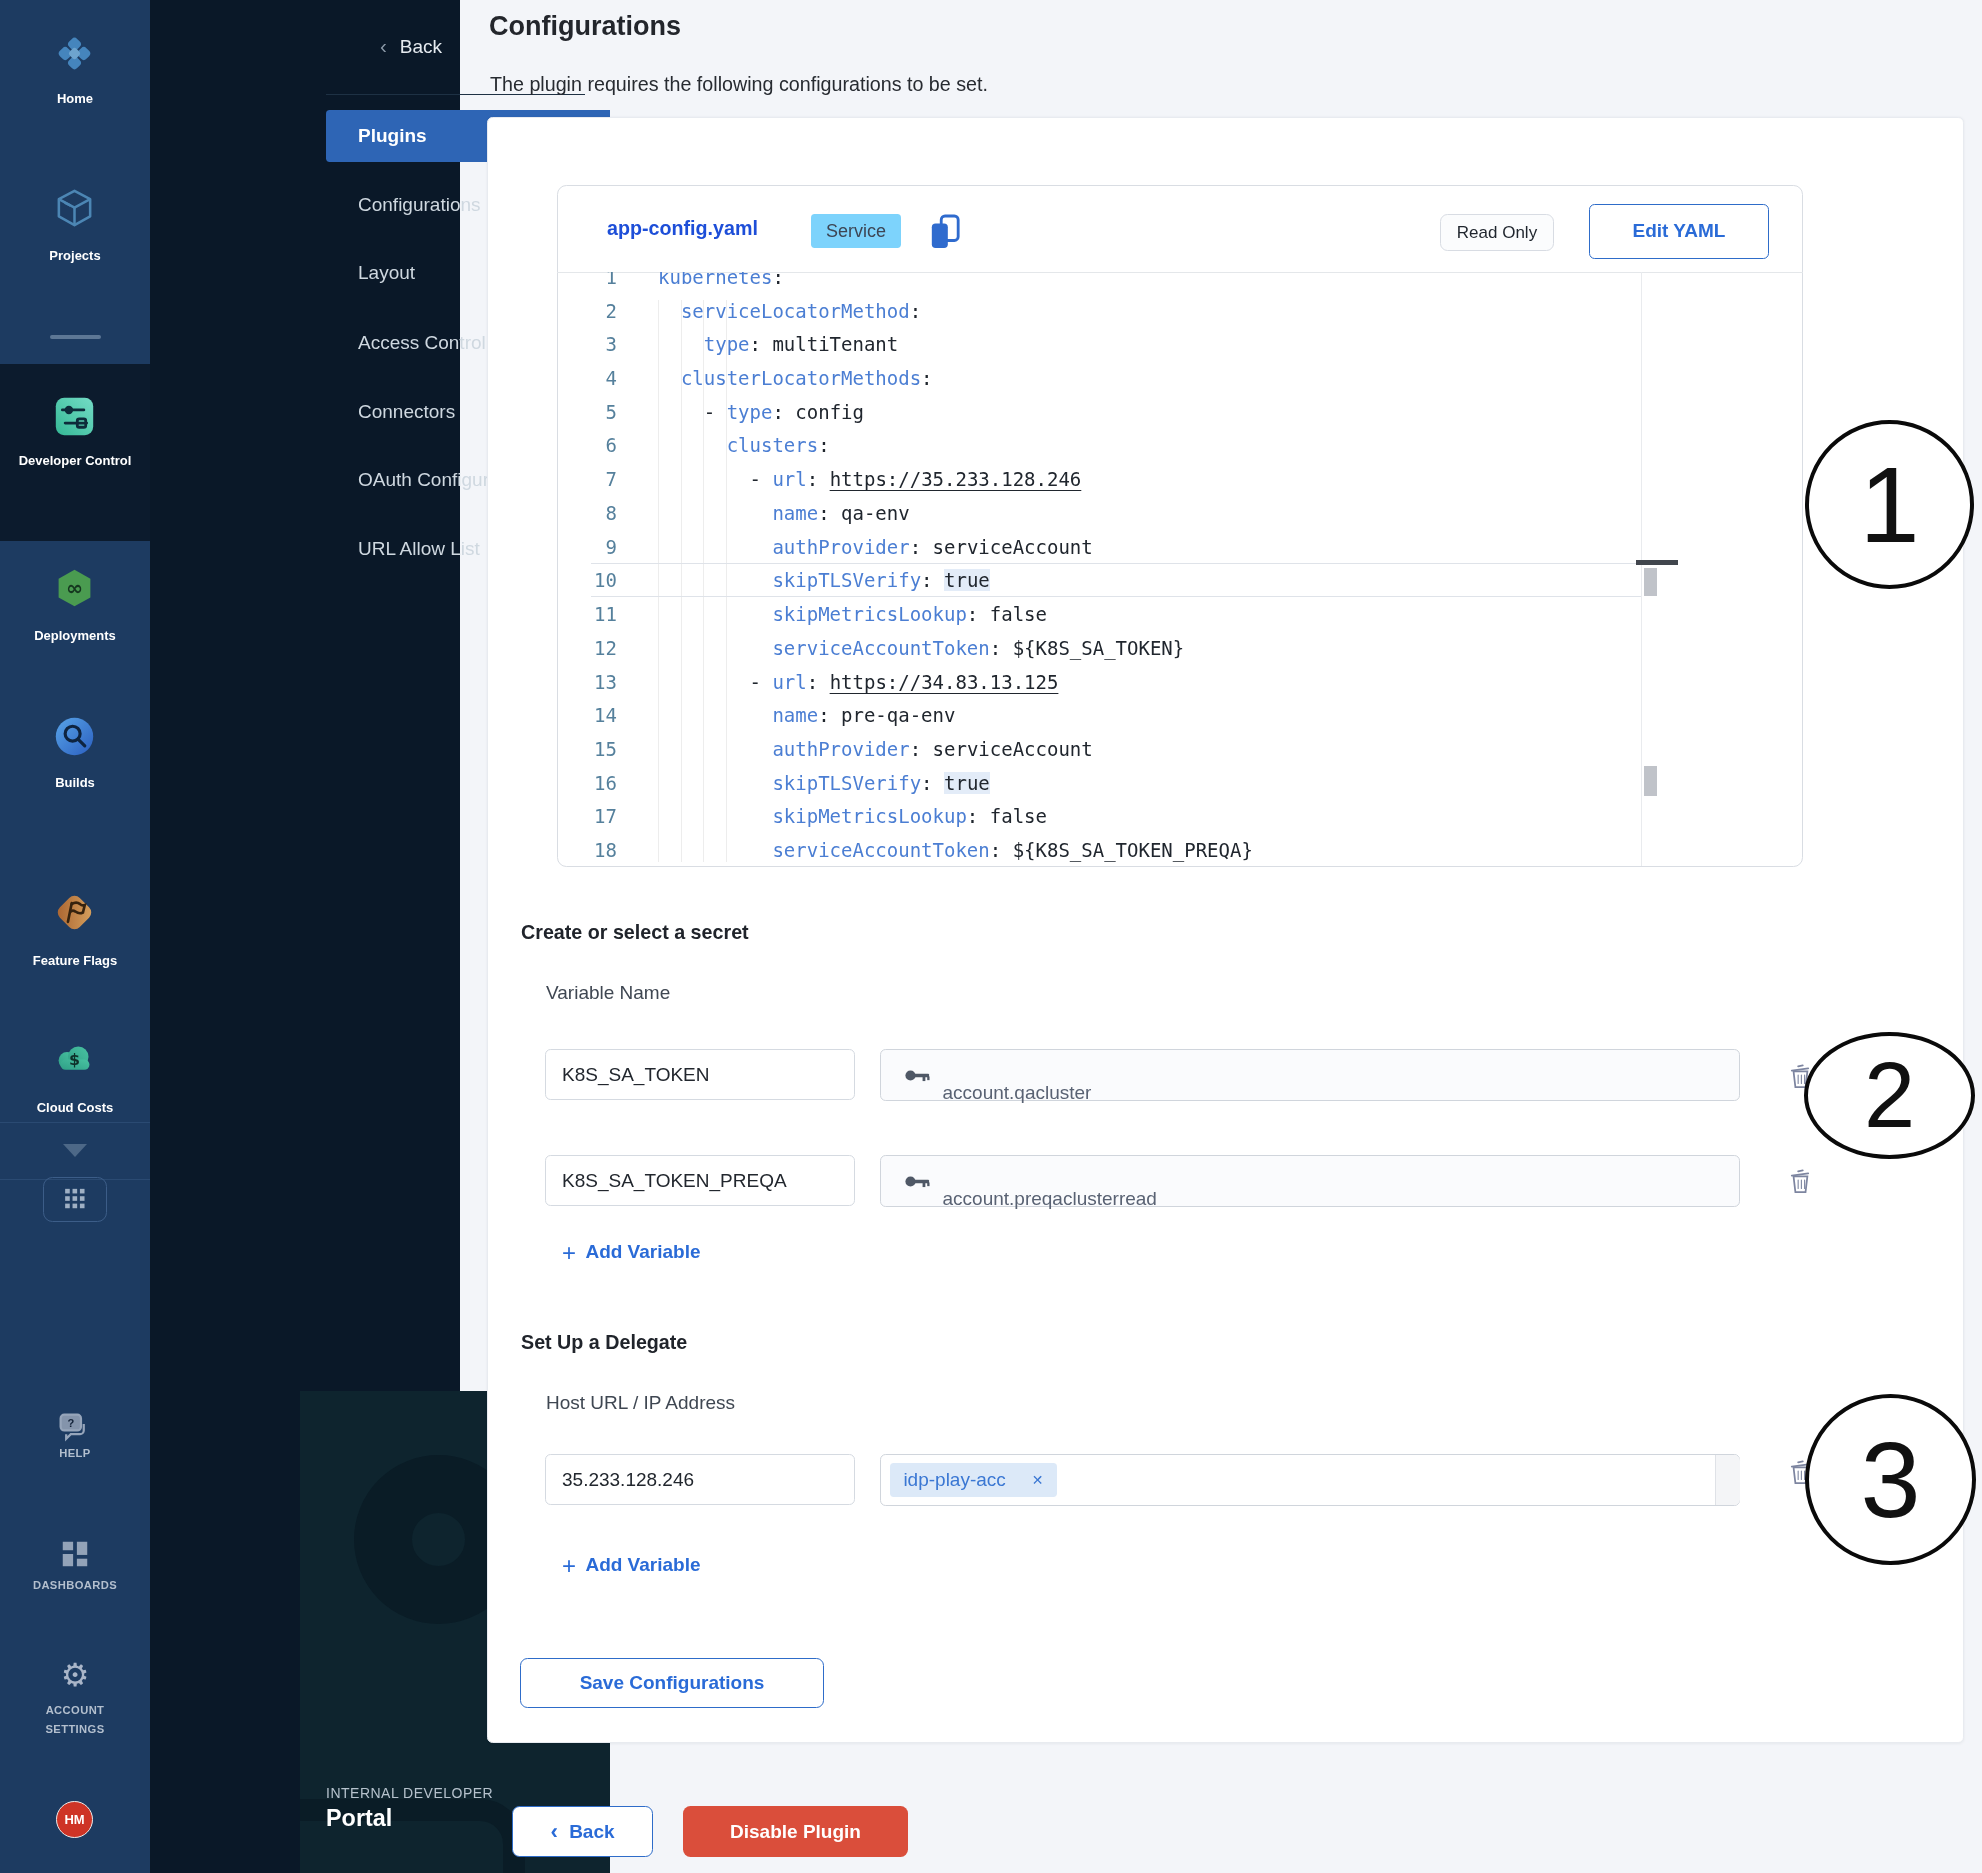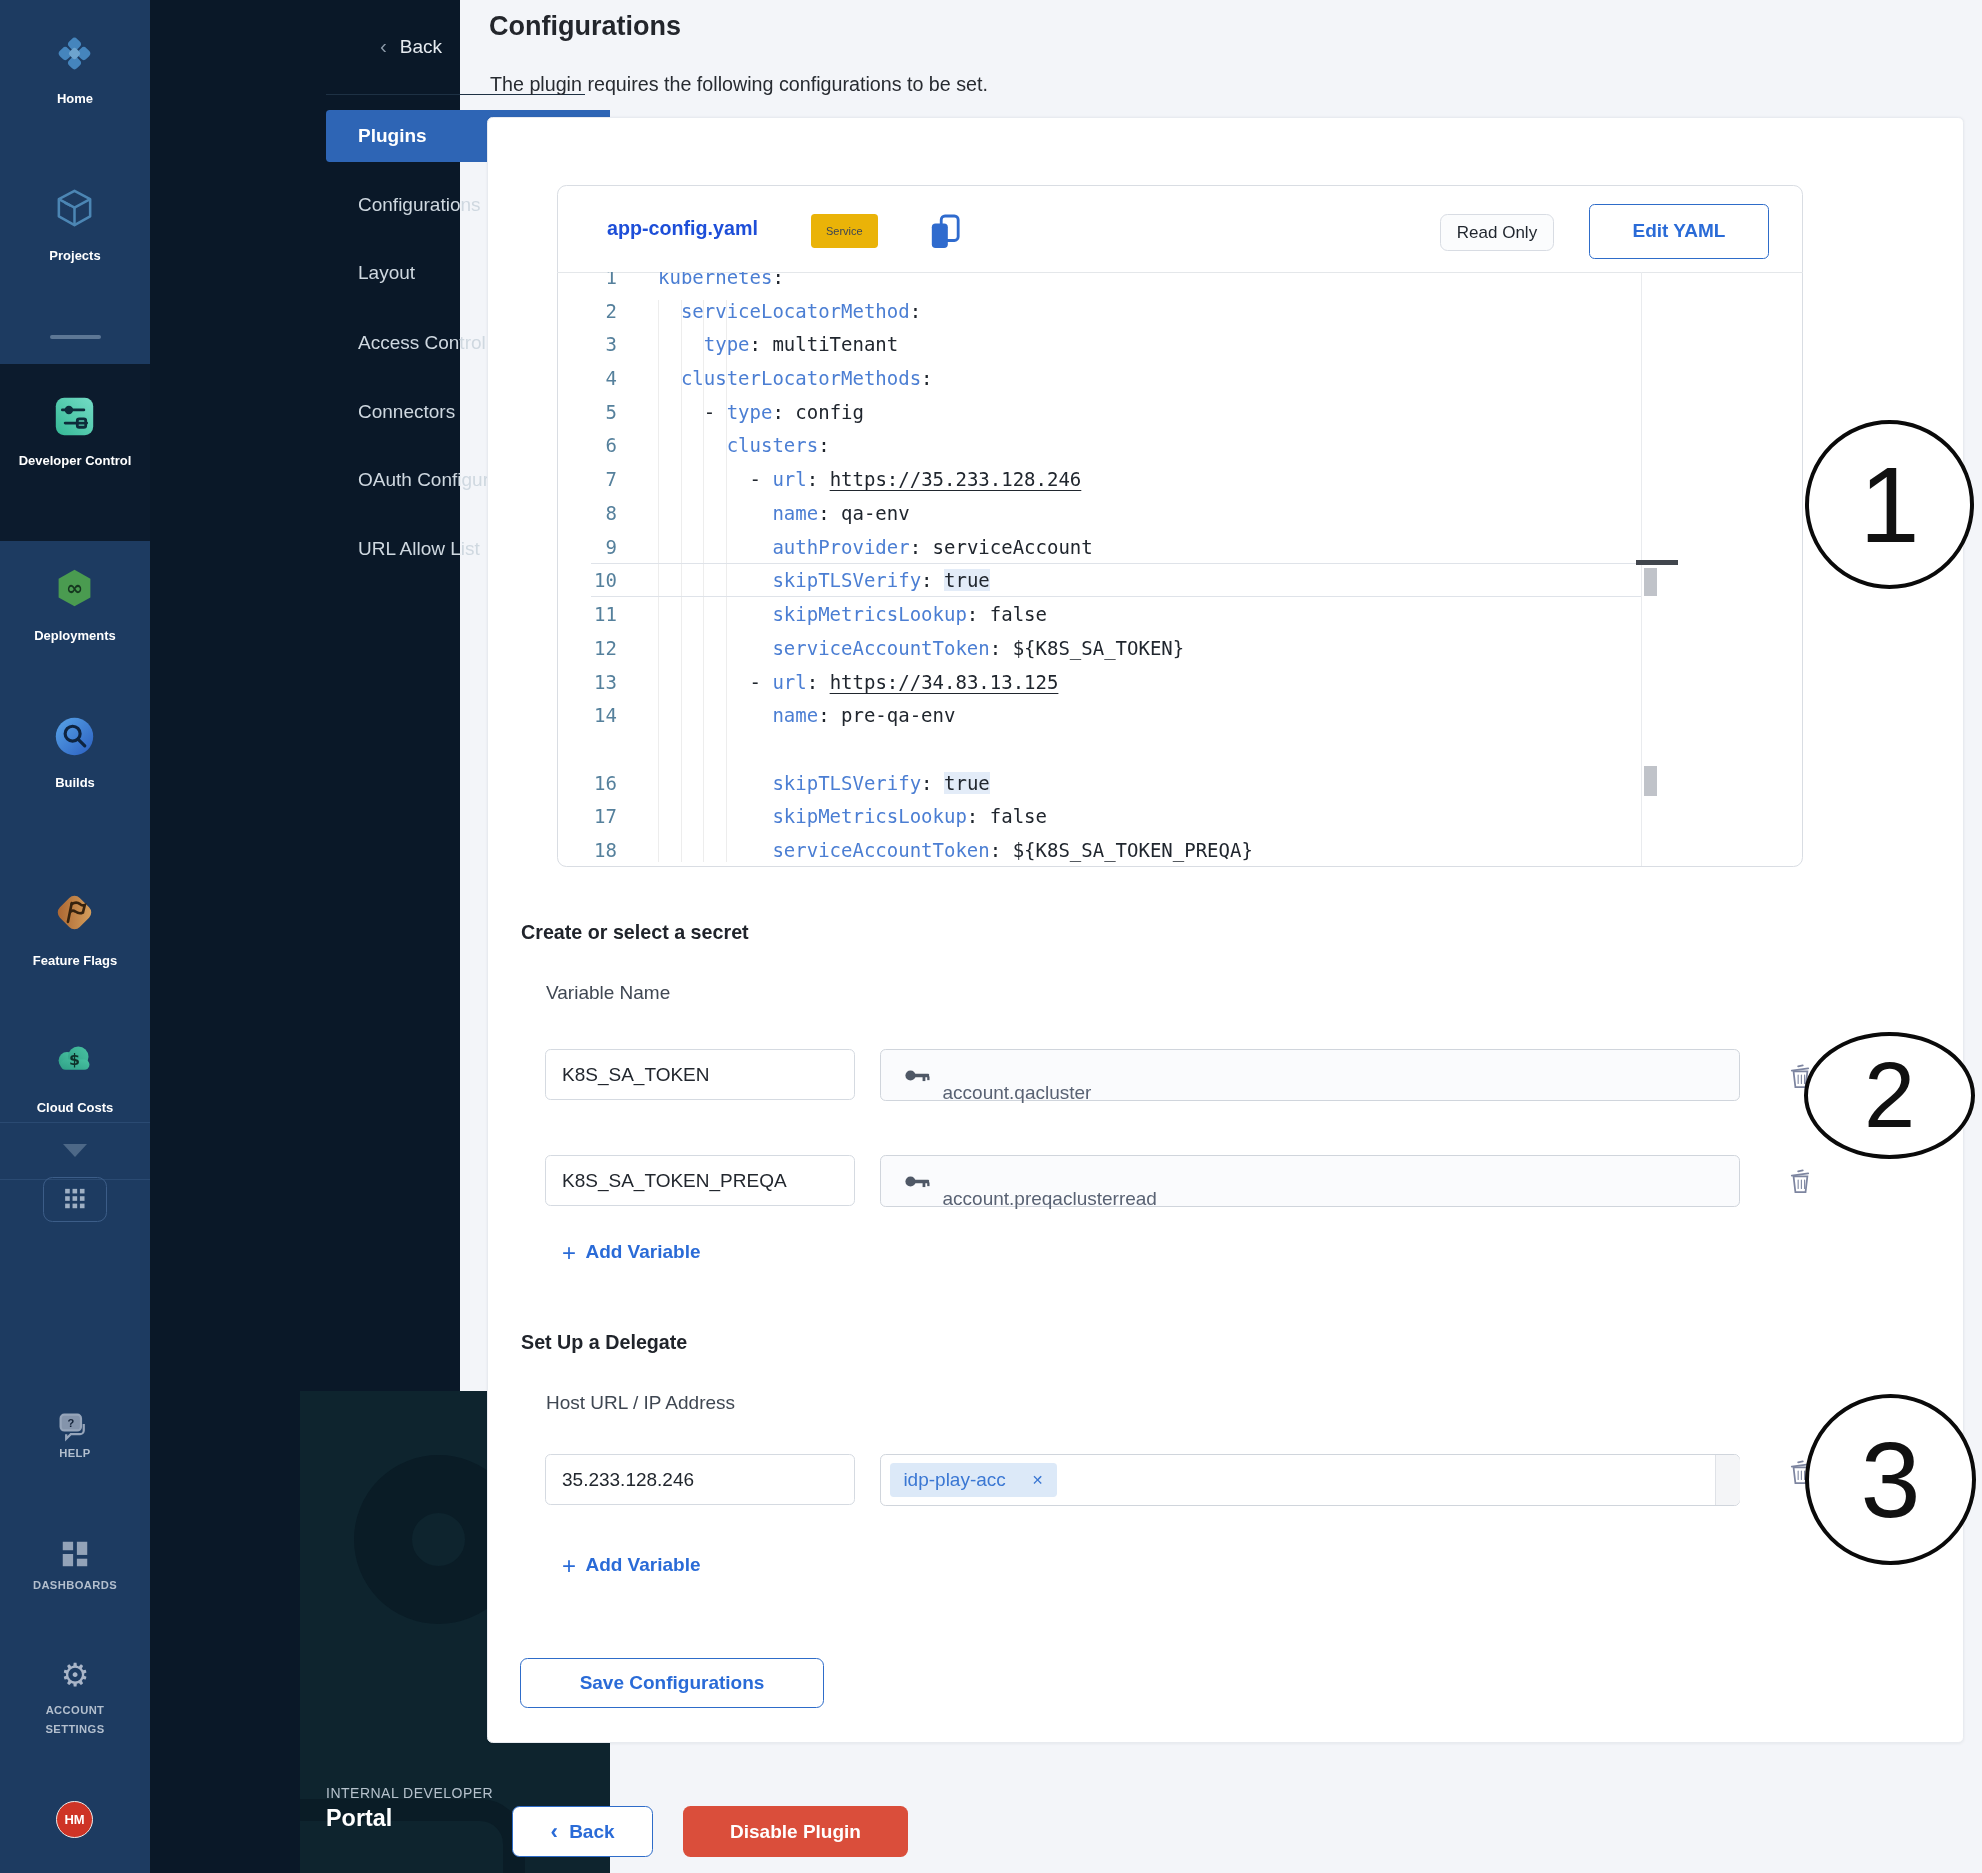--- a/index.html
+++ b/index.html
@@ -33,21 +33,21 @@
   .brand-bottom { position:absolute; left:26px; top:414px; color:#ffffff; font-size:23.4px; font-weight:700; }
 
   
   .page-title { position:absolute; left:489px; top:11.2px; color:#23262c; font-size:27px; font-weight:700; }
   .page-sub { position:absolute; left:490px; top:73px; color:#272b31; font-size:19.7px; }
   .card { position:absolute; left:487px; top:117px; width:1477px; height:1626px; background:#ffffff; border:0.9px solid #e8ebf0; border-radius:5.6px; box-shadow:0 0.9px 2.8px rgba(20,30,50,.06); }
 
   
   .ycard { position:absolute; left:557px; top:185px; width:1246px; height:682px; background:#fff; border:0.9px solid #d9dde3; border-radius:9.4px; }
   .yfile { position:absolute; left:607px; top:217px; color:#1d4ed8; font-size:19.7px; font-weight:700; }
-  .ybadge { position:absolute; left:811px; top:214px; height:34px; line-height:34px; padding:0 15px; background:#eab308; border-radius:3.7px; color:#3d4554; font-size:11px; }
+  .ybadge { position:absolute; left:811px; top:214px; height:34px; line-height:34px; padding:0 15px; background:#7dd3fc; border-radius:3.7px; color:#3d4554; font-size:18px; }
   .copyic { position:absolute; left:929px; top:214px; width:32px; height:36px; }
   .btn-readonly { position:absolute; left:1440px; top:214px; width:114px; height:37px; background:#fbfcfd; border:0.9px solid #d8dce3; border-radius:7.5px; color:#1f252d; font-size:17px; text-align:center; line-height:36px; }
   .btn-edit { position:absolute; left:1589px; top:204px; width:180px; height:55px; background:#fff; border:1.4px solid #2e6cc9; border-radius:5.6px; color:#2a6bd7; font-size:19px; font-weight:700; text-align:center; line-height:52px; }
   .yhdrline { position:absolute; left:557px; top:272px; width:1246px; height:0.9px; background:#e4e7ea; }
   .codewrap { position:absolute; left:557px; top:272px; width:1246px; height:594px; overflow:hidden; border-radius:0 0 9.4px 9.4px; }
   .cl { position:absolute; left:0; width:1085px; height:34px; line-height:34px; white-space:pre; font-family:"DejaVu Sans Mono", monospace; font-size:19px; color:#20262e; }
   .cl .ln { display:inline-block; width:60px; text-align:right; color:#55809c; }
   .cl .ct { margin-left:41px; }
   .k { color:#4b7ed3; }
   .d, .p, .v { color:#20262e; }
@@ -276,20 +276,21 @@
     <div class="cl" style="top:123px"><span class="ln">5</span><span class="ct"><span>    </span><span class="d">- </span><span class="k">type</span><span class="p">: </span><span class="v">config</span></span></div>
     <div class="cl" style="top:156px"><span class="ln">6</span><span class="ct"><span>      </span><span class="k">clusters</span><span class="p">:</span></span></div>
     <div class="cl" style="top:190px"><span class="ln">7</span><span class="ct"><span>        </span><span class="d">- </span><span class="k">url</span><span class="p">: </span><span class="v u">https://35.233.128.246</span></span></div>
     <div class="cl" style="top:224px"><span class="ln">8</span><span class="ct"><span>          </span><span class="k">name</span><span class="p">: </span><span class="v">qa-env</span></span></div>
     <div class="cl" style="top:258px"><span class="ln">9</span><span class="ct"><span>          </span><span class="k">authProvider</span><span class="p">: </span><span class="v">serviceAccount</span></span></div>
     <div class="cl" style="top:291px"><span class="ln">10</span><span class="ct"><span>          </span><span class="k">skipTLSVerify</span><span class="p">: </span><span class="v hl">true</span></span></div>
     <div class="cl" style="top:325px"><span class="ln">11</span><span class="ct"><span>          </span><span class="k">skipMetricsLookup</span><span class="p">: </span><span class="v">false</span></span></div>
     <div class="cl" style="top:359px"><span class="ln">12</span><span class="ct"><span>          </span><span class="k">serviceAccountToken</span><span class="p">: </span><span class="v">${K8S_SA_TOKEN}</span></span></div>
     <div class="cl" style="top:393px"><span class="ln">13</span><span class="ct"><span>        </span><span class="d">- </span><span class="k">url</span><span class="p">: </span><span class="v u">https://34.83.13.125</span></span></div>
     <div class="cl" style="top:426px"><span class="ln">14</span><span class="ct"><span>          </span><span class="k">name</span><span class="p">: </span><span class="v">pre-qa-env</span></span></div>
+    <div class="cl" style="top:460px"><span class="ln">15</span><span class="ct"><span>          </span><span class="k">authProvider</span><span class="p">: </span><span class="v">serviceAccount</span></span></div>
     <div class="cl" style="top:494px"><span class="ln">16</span><span class="ct"><span>          </span><span class="k">skipTLSVerify</span><span class="p">: </span><span class="v hl">true</span></span></div>
     <div class="cl" style="top:527px"><span class="ln">17</span><span class="ct"><span>          </span><span class="k">skipMetricsLookup</span><span class="p">: </span><span class="v">false</span></span></div>
     <div class="cl" style="top:561px"><span class="ln">18</span><span class="ct"><span>          </span><span class="k">serviceAccountToken</span><span class="p">: </span><span class="v">${K8S_SA_TOKEN_PREQA}</span></span></div>
   </div>
   <div class="vline"></div>
   <div class="sb-dash"></div>
   <div class="sb-th" style="top:568px;height:28px"></div>
   <div class="sb-th" style="top:766px;height:30px"></div>
 
   <div class="sec-title" style="top:921px">Create or select a secret</div>

